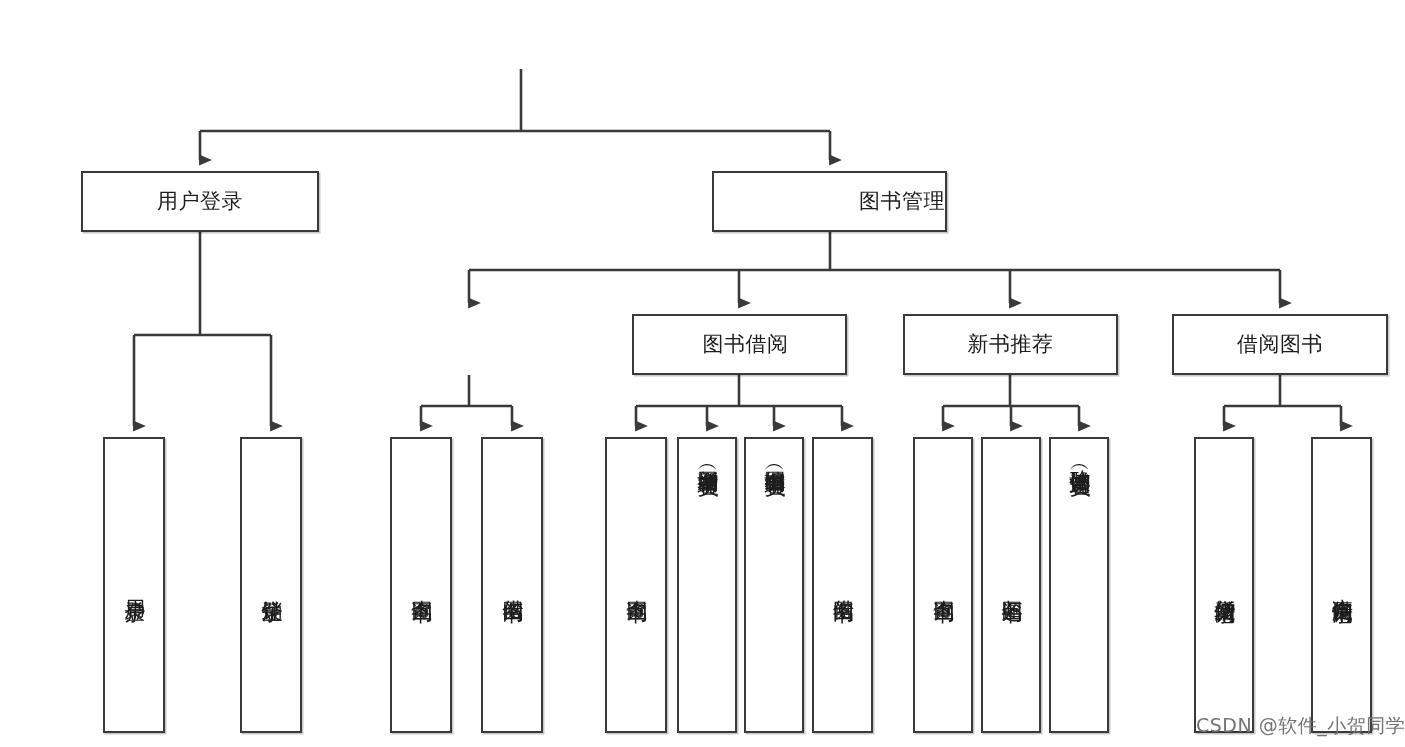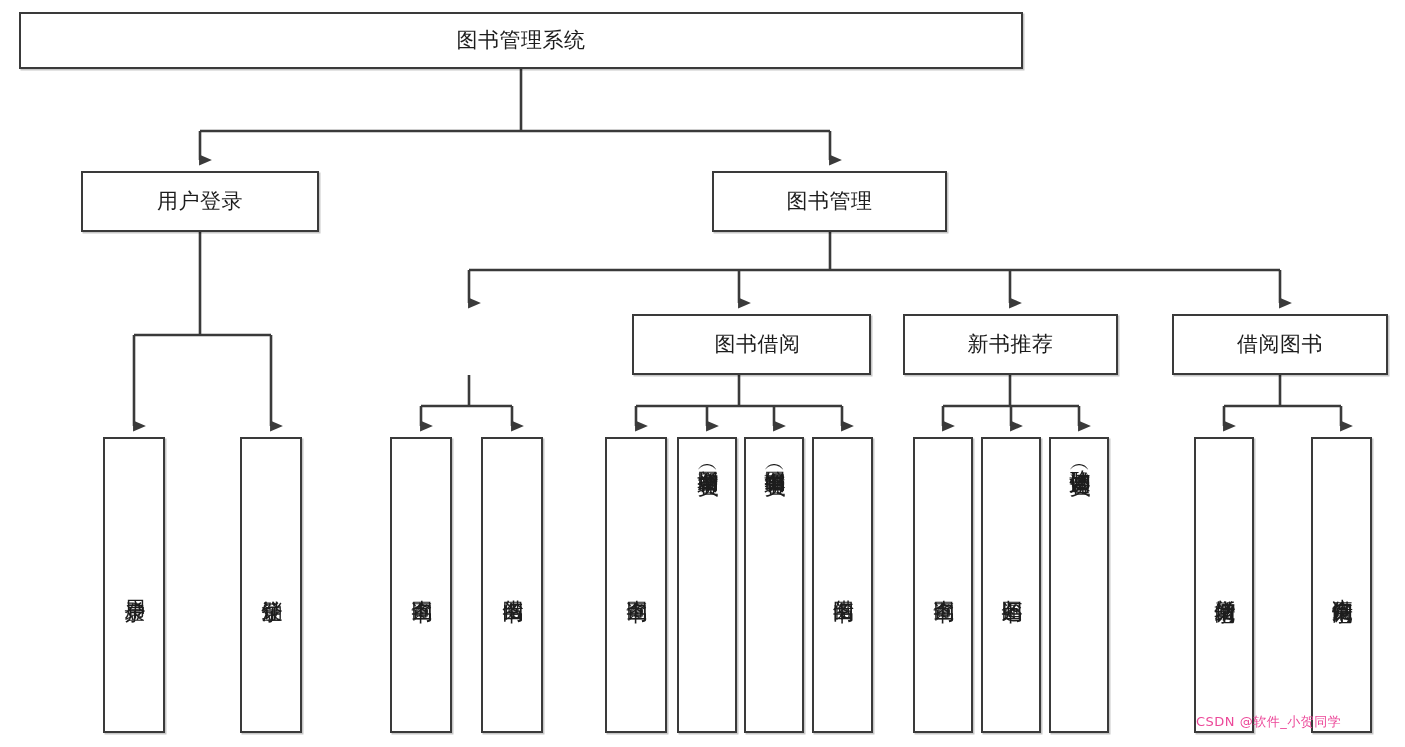--- a/index.html
+++ b/index.html
@@ -57,22 +57,22 @@
     white-space: nowrap;
   }
   .node.vertical.centered {
     align-items: center;
     padding-top: 0;
   }
   #watermark {
     position: absolute;
     left: 1196px;
     top: 713px;
-    font-size: 13px;
-    color: #ec4899;
+    font-size: 19px;
+    color: #737373;
     white-space: nowrap;
     letter-spacing: 0.5px;
   }
 </style>
 </head>
 <body>
 
 <div id="diagram-root">
 
   <svg id="edges-layer" viewBox="0 0 1405 747" width="1405" height="747" xmlns="http://www.w3.org/2000/svg">
@@ -118,32 +118,29 @@
       <path d="M 1011 406 L 1011 426" marker-end="url(#arrow)"></path>
       <path d="M 1079 406 L 1079 426" marker-end="url(#arrow)"></path>
 
       <path d="M 1280 375 L 1280 406"></path>
       <path d="M 1224 406 L 1341 406"></path>
       <path d="M 1224 406 L 1224 426" marker-end="url(#arrow)"></path>
       <path d="M 1341 406 L 1341 426" marker-end="url(#arrow)"></path>
     </g>
   </svg>
 
-  <div class="node" style="left:19px; top:12px; width:1004px; height:57px;">
-    <span class="node-label">图书管理系统</span>
-  </div>
 
   <div class="node" style="left:81px; top:171px; width:238px; height:61px;">
     <span class="node-label">用户登录</span>
   </div>
-  <div class="node" style="left:712px; top:171px; width:235px; height:61px;">
+  <div class="node" style="left:712px; top:171px; width:235px; height:61px;justify-content:flex-end;">
     <span class="node-label">图书管理</span>
   </div>
 
-  <div class="node" style="left:632px; top:314px; width:239px; height:61px;padding-left:12px;">
+  <div class="node" style="left:632px; top:314px; width:215px; height:61px;padding-left:12px;">
     <span class="node-label">图书借阅</span>
   </div>
   <div class="node" style="left:903px; top:314px; width:215px; height:61px;">
     <span class="node-label">新书推荐</span>
   </div>
   <div class="node" style="left:1172px; top:314px; width:216px; height:61px;">
     <span class="node-label">借阅图书</span>
   </div>
 
   <div class="node vertical centered" style="left:103px; top:437px; width:62px; height:296px;">

